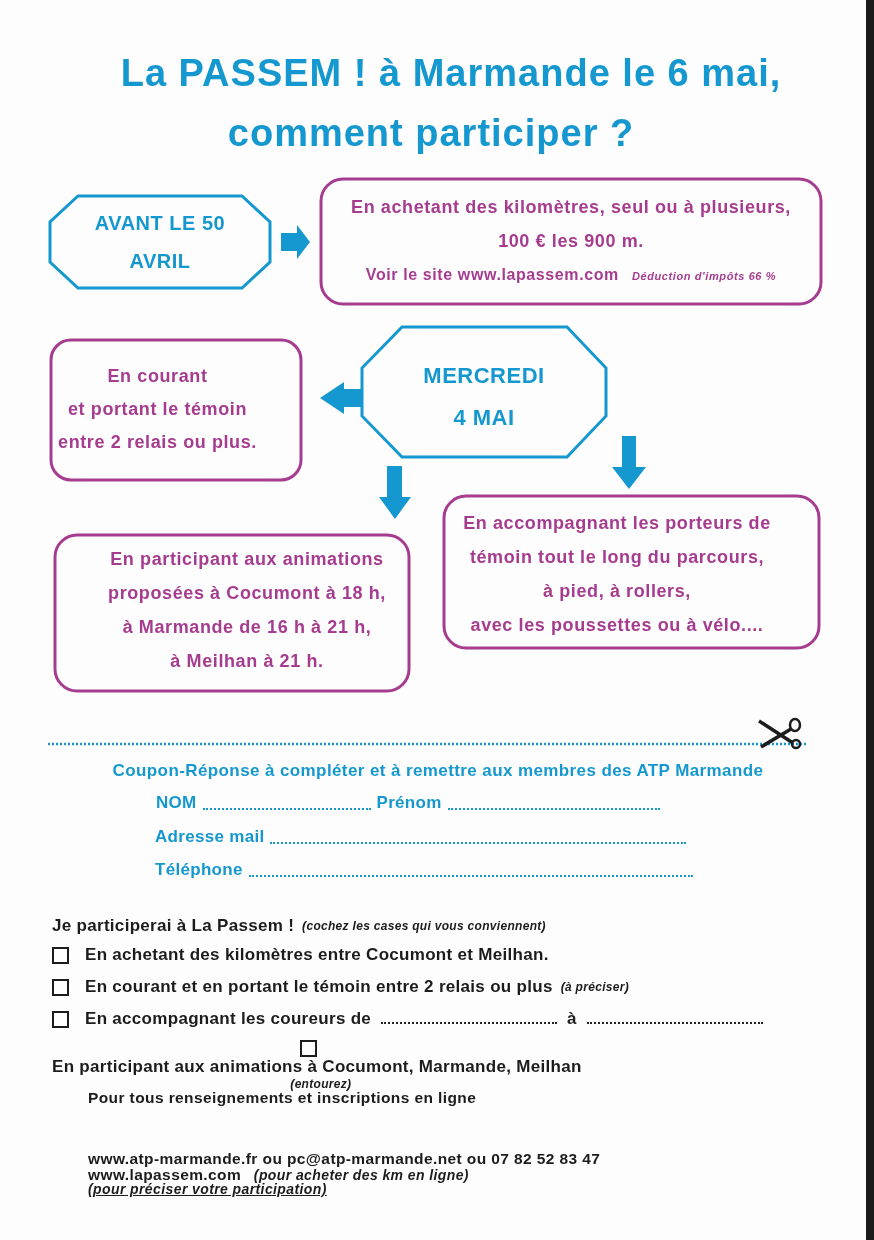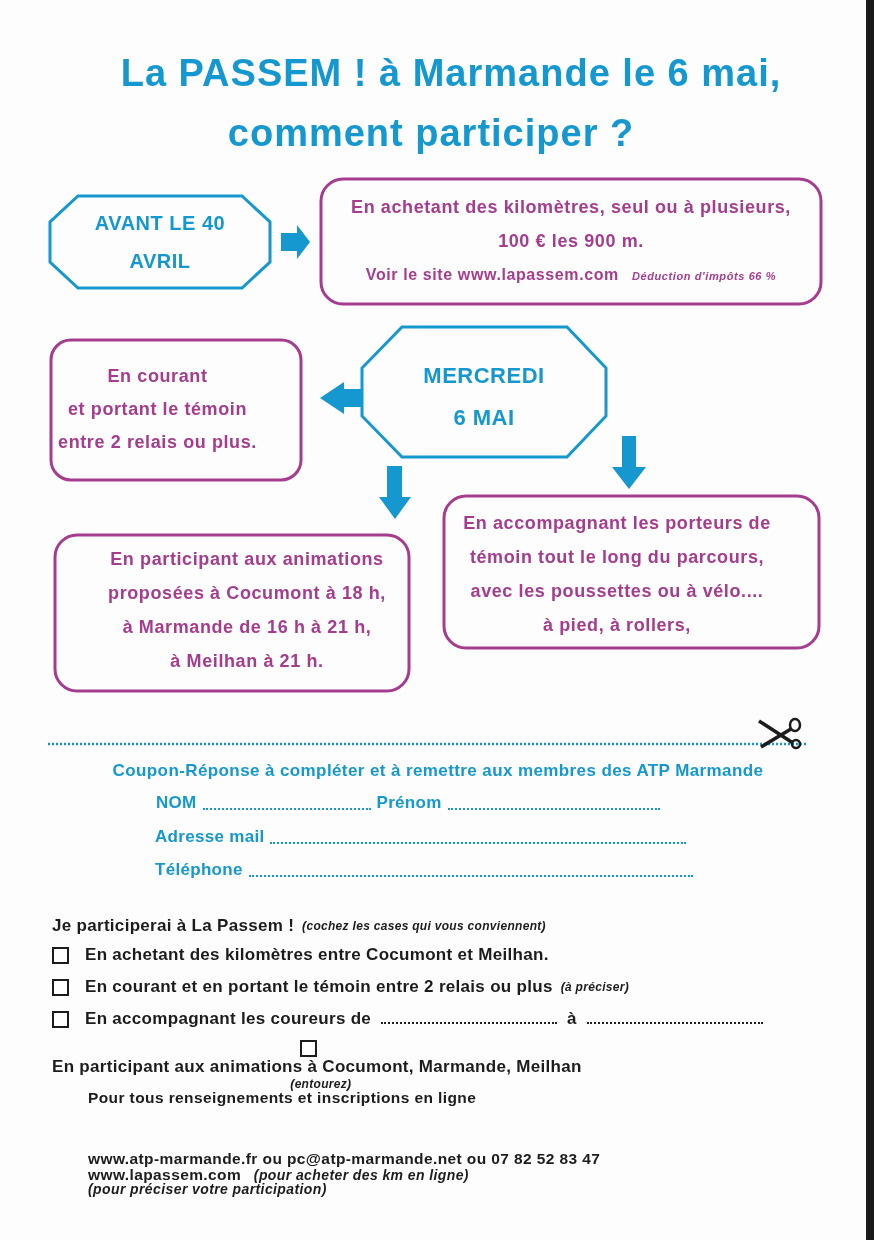--- a/index.html
+++ b/index.html
@@ -68,56 +68,56 @@
 </svg>
 
 <svg class="scissors" width="50" height="34" viewBox="0 0 50 34">
   <line x1="2" y1="4" x2="36" y2="26" stroke="#1c1c1c" stroke-width="3.5"></line>
   <line x1="4" y1="30" x2="34" y2="12" stroke="#1c1c1c" stroke-width="3.5"></line>
   <ellipse cx="38" cy="8" rx="5" ry="6" fill="none" stroke="#1c1c1c" stroke-width="2.5"></ellipse>
   <circle cx="39" cy="27" r="4" fill="none" stroke="#1c1c1c" stroke-width="2.5"></circle>
 </svg>
 
 <div class="oct-text" style="left:50px; top:204px; width:220px; font-size:20px;">
-  <div>AVANT LE 40</div>
+  <div>AVANT LE 50</div>
   <div>AVRIL</div>
 </div>
 
 <div class="box-text purple" style="left:321px; top:190px; width:500px; line-height:34px;">
   <div>En achetant des kilomètres, seul ou à plusieurs,</div>
   <div>100 € les 900 m.</div>
   <div style="font-size:16px;">
     <span>Voir le site www.lapassem.com</span>
     <span class="note" style="font-size:11px;">Déduction d'impôts 66 %</span>
   </div>
 </div>
 
 <div class="oct-text" style="left:362px; top:355px; width:244px; font-size:22px; line-height:42px;">
   <div>MERCREDI</div>
-  <div>6 MAI</div>
+  <div>4 MAI</div>
 </div>
 
 <div class="box-text purple" style="left:51px; top:360px; width:213px;">
   <div>En courant</div>
   <div>et portant le témoin</div>
   <div>entre 2 relais ou plus.</div>
 </div>
 
 <div class="box-text purple" style="left:55px; top:542px; width:384px; line-height:34px;">
   <div>En participant aux animations</div>
   <div>proposées à Cocumont à 18 h,</div>
   <div>à Marmande de 16 h à 21 h,</div>
   <div>à Meilhan à 21 h.</div>
 </div>
 
 <div class="box-text purple" style="left:444px; top:506px; width:346px; line-height:34px;">
   <div>En accompagnant les porteurs de</div>
   <div>témoin tout le long du parcours,</div>
+  <div>à pied, à rollers,</div>
   <div>avec les poussettes ou à vélo....</div>
-  <div>à pied, à rollers,</div>
 </div>
 
 <div class="coupon-title">Coupon-Réponse à compléter et à remettre aux membres des ATP Marmande</div>
 
 <div class="field-row" style="left:156px; top:793px;">
   <span>NOM</span>
   <span class="dots" style="width:168px;"></span>
   <span>Prénom</span>
   <span class="dots" style="width:212px;"></span>
 </div>
@@ -156,15 +156,15 @@
   <span>En participant aux animations à Cocumont, Marmande, Meilhan</span>
   <span class="note">(entourez)</span>
 </div>
 
 <div class="info" style="top:1089px;">Pour tous renseignements et inscriptions en ligne</div>
 <div class="info" style="top:1120px;margin-top:46px;">
   <span>www.lapassem.com</span>
   <span class="note">(pour acheter des km en ligne)</span>
 </div>
 <div class="info" style="top:1150px;">www.atp-marmande.fr ou pc@atp-marmande.net ou 07 82 52 83 47</div>
-<div class="info" style="top:1180px;">
+<div class="info" style="top:1180px;text-decoration:underline;">
   <span class="note" style="margin-left:0;">(pour préciser votre participation)</span>
 </div>
 
 </body></html>

